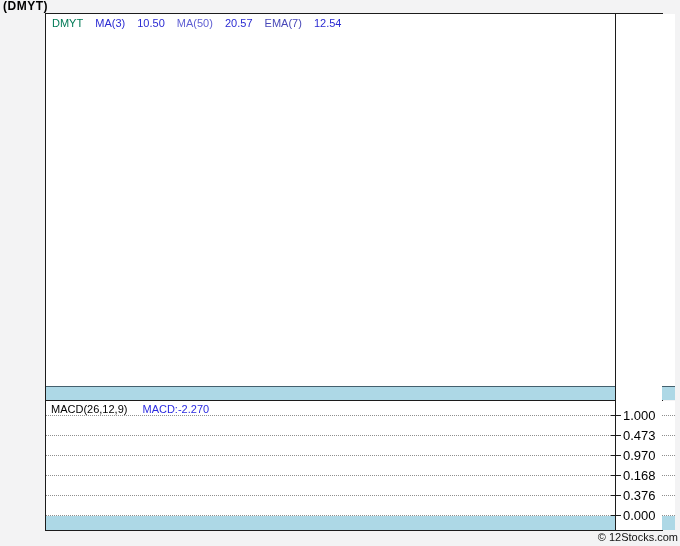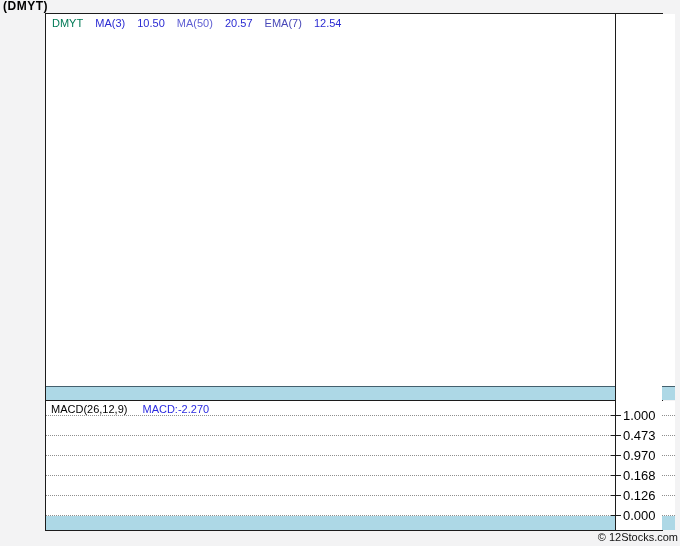--- a/index.html
+++ b/index.html
@@ -140,21 +140,21 @@
       <div class="tick" style="top:441px">
         <div class="tick-mark"></div>
         <div class="tick-label">0.970</div>
       </div>
       <div class="tick" style="top:461px">
         <div class="tick-mark"></div>
         <div class="tick-label">0.168</div>
       </div>
       <div class="tick" style="top:481px">
         <div class="tick-mark"></div>
-        <div class="tick-label">0.126</div>
+        <div class="tick-label">0.376</div>
       </div>
       <div class="tick" style="top:501px">
         <div class="tick-mark"></div>
         <div class="tick-label">0.000</div>
       </div>
     </div>
 
   </div>
 
   <div id="copyright">© 12Stocks.com</div>

